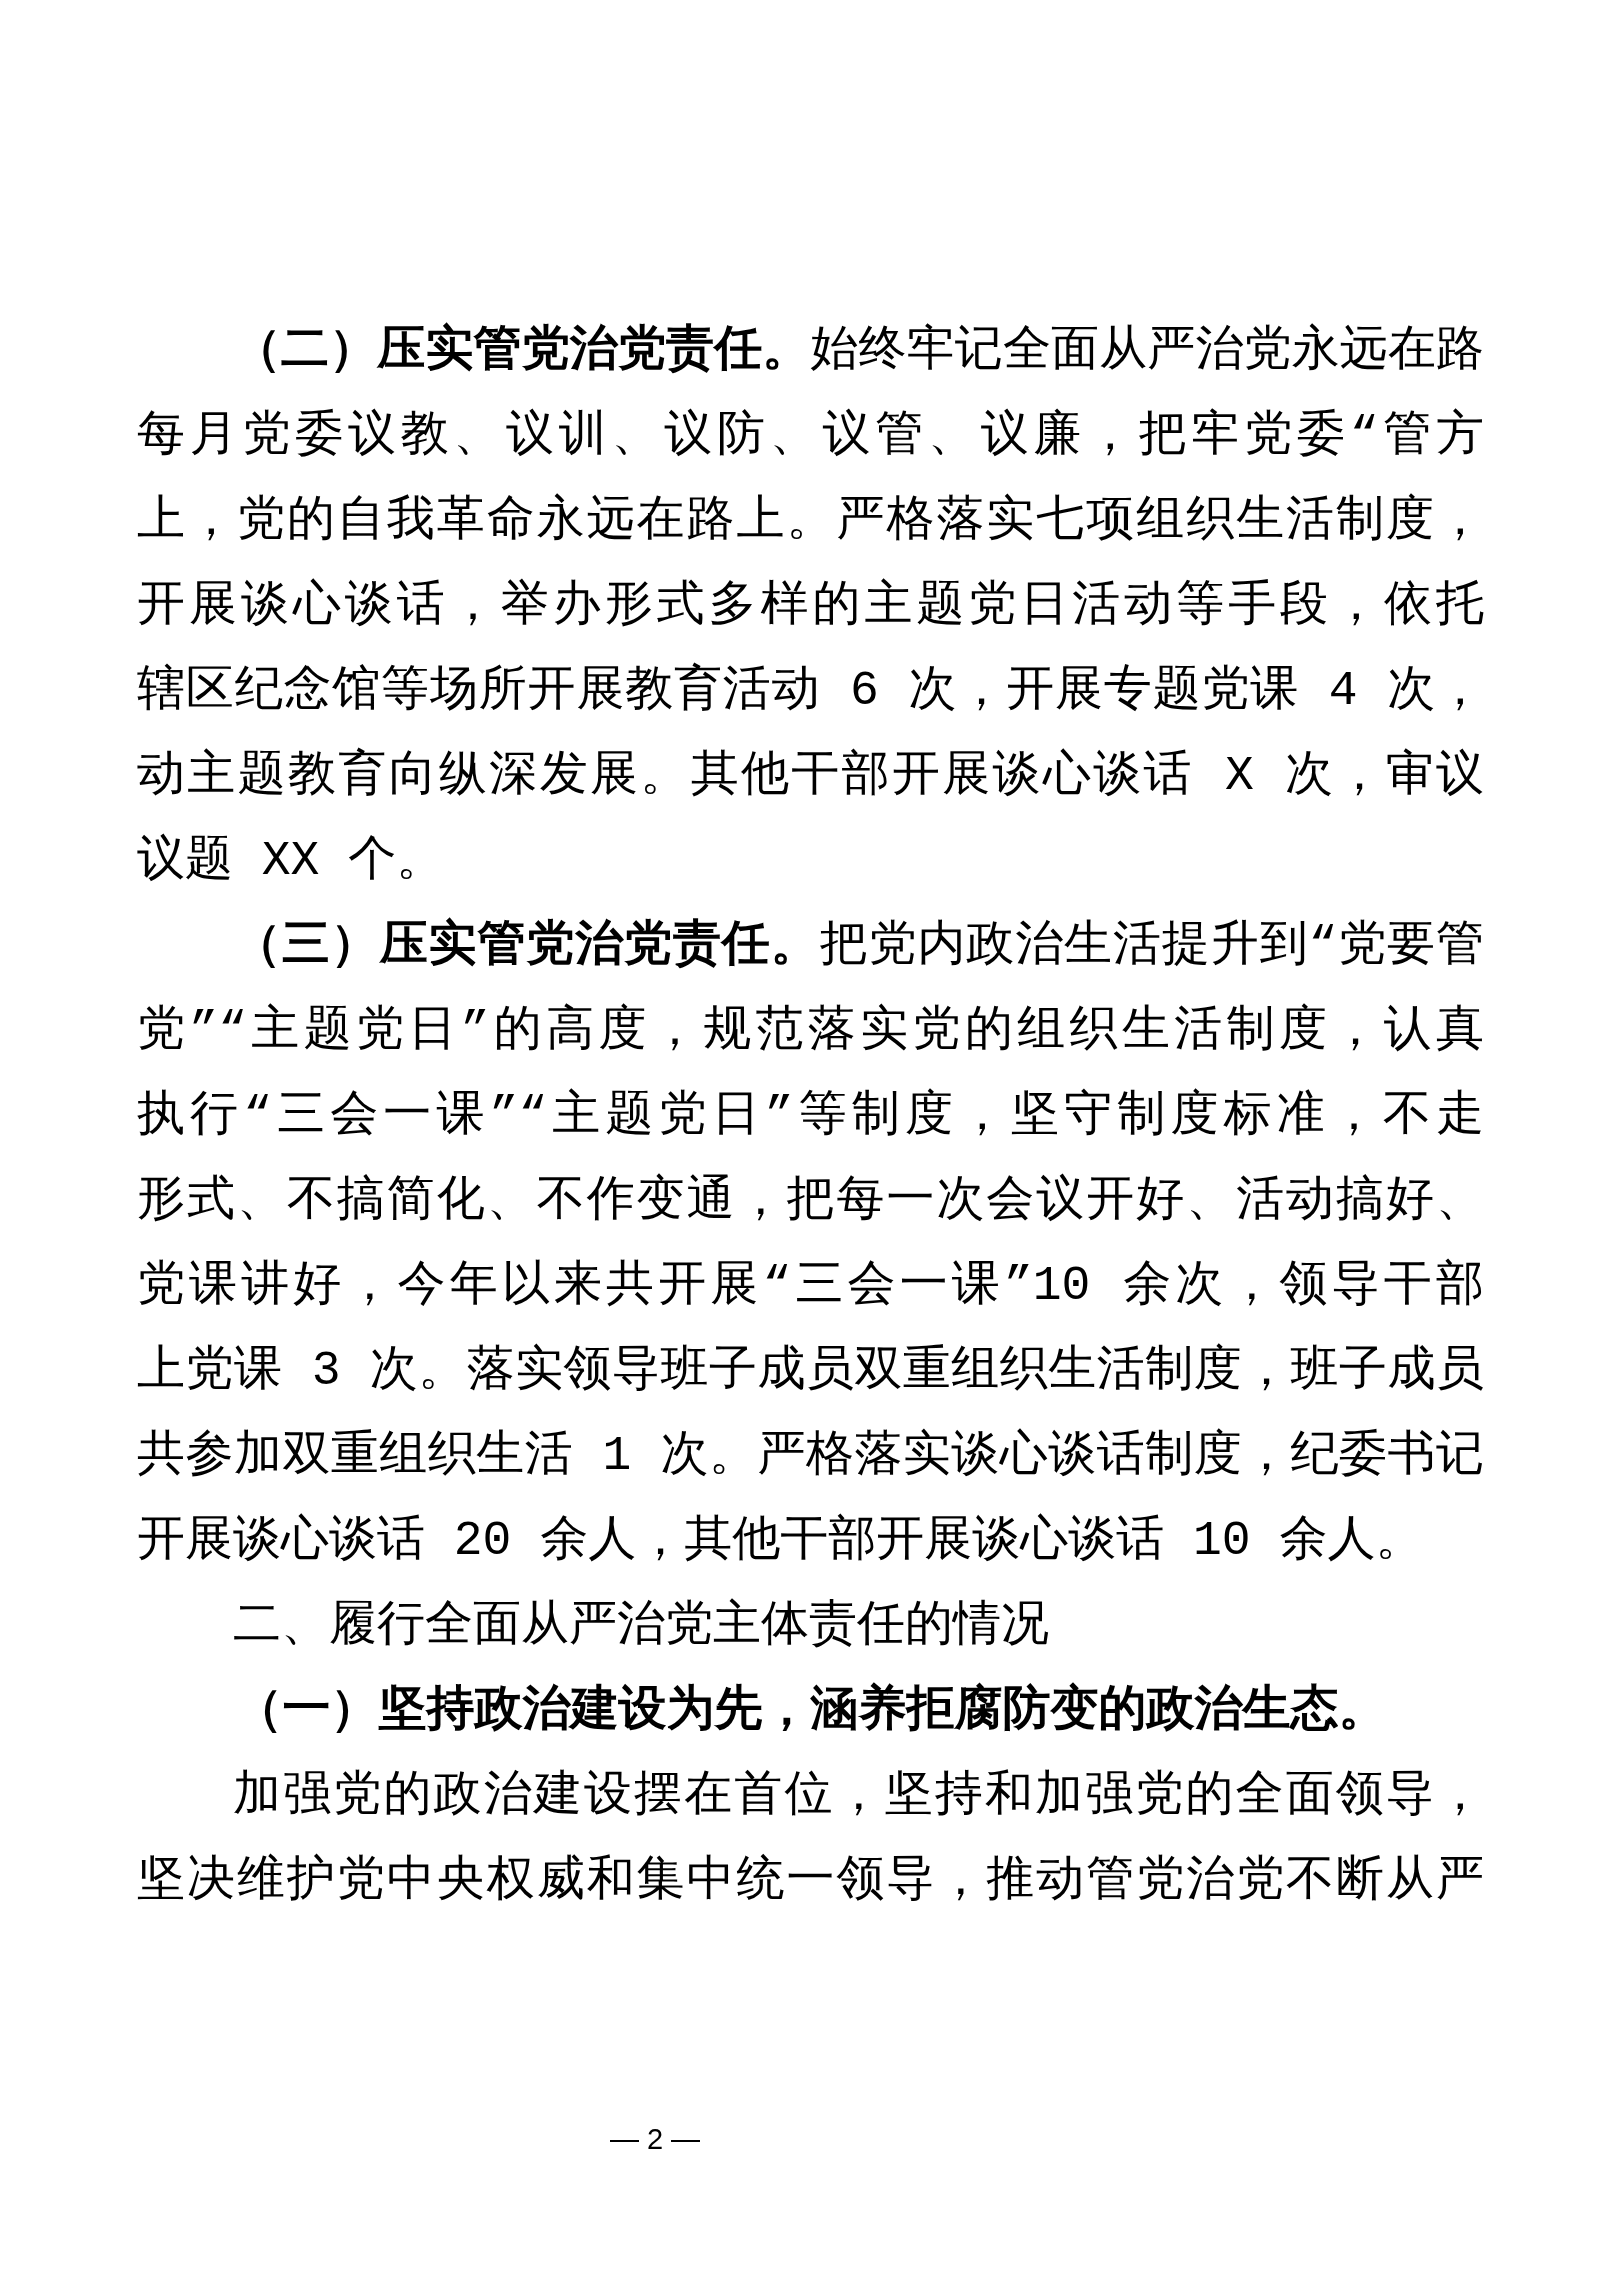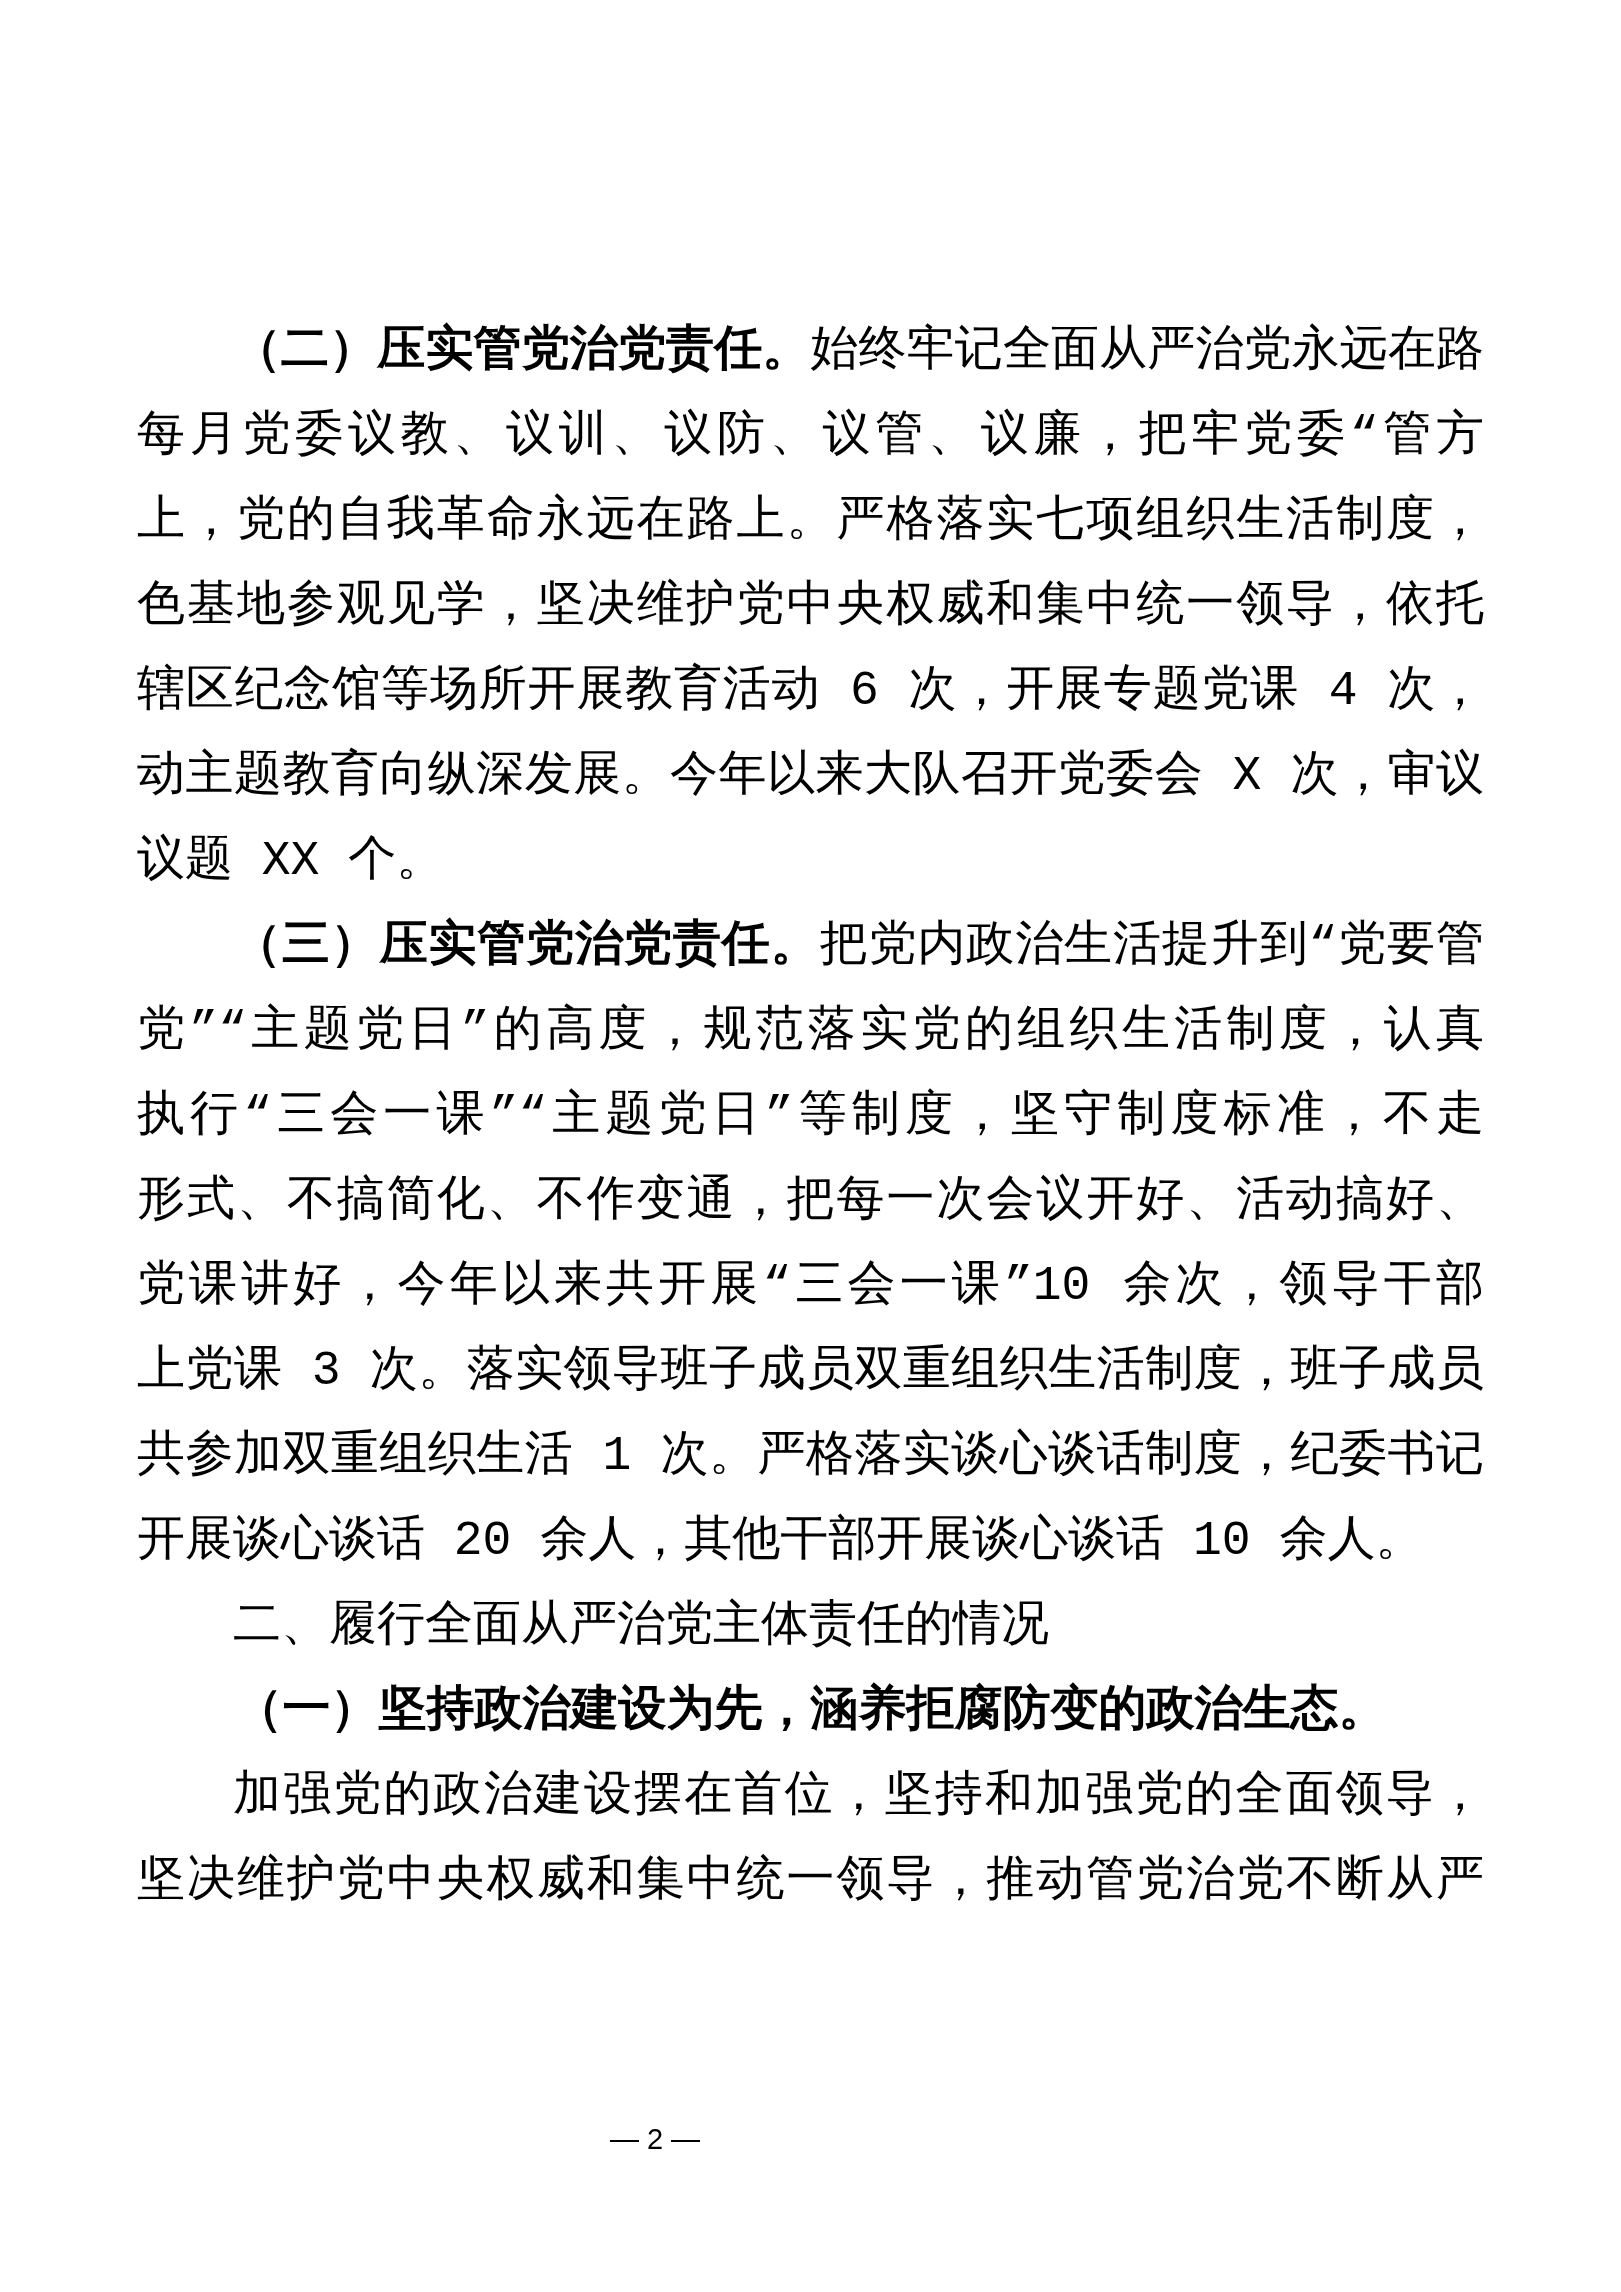--- a/index.html
+++ b/index.html
@@ -55,23 +55,23 @@
 </style>
 </head>
 <body>
 
 <div class="page">
   <div class="doc-body">
       <div class="para">
         <div class="line indent"><span class="run bold">（二）压实管党治党责任。</span><span class="run">始终牢记全面从严治党永远在路</span></div>
         <div class="line"><span class="run">每月党委议教、议训、议防、议管、议廉，把牢党委“管方</span></div>
         <div class="line"><span class="run">上，党的自我革命永远在路上。严格落实七项组织生活制度，</span></div>
-        <div class="line"><span class="run">色基地参观见学，坚决维护党中央权威和集中统一领导，依托</span></div>
+        <div class="line"><span class="run">开展谈心谈话，举办形式多样的主题党日活动等手段，依托</span></div>
         <div class="line"><span class="run">辖区纪念馆等场所开展教育活动 6 次，开展专题党课 4 次，推</span></div>
-        <div class="line"><span class="run">动主题教育向纵深发展。今年以来大队召开党委会 X 次，审议</span></div>
+        <div class="line"><span class="run">动主题教育向纵深发展。其他干部开展谈心谈话 X 次，审议</span></div>
         <div class="line no-stretch"><span class="run">议题 XX 个。</span></div>
       </div>
       <div class="para">
         <div class="line indent"><span class="run bold">（三）压实管党治党责任。</span><span class="run">把党内政治生活提升到“党要管</span></div>
         <div class="line"><span class="run">党”“主题党日”的高度，规范落实党的组织生活制度，认真</span></div>
         <div class="line"><span class="run">执行“三会一课”“主题党日”等制度，坚守制度标准，不走</span></div>
         <div class="line"><span class="run">形式、不搞简化、不作变通，把每一次会议开好、活动搞好、</span></div>
         <div class="line"><span class="run">党课讲好，今年以来共开展“三会一课”10 余次，领导干部</span></div>
         <div class="line"><span class="run">上党课 3 次。落实领导班子成员双重组织生活制度，班子成员</span></div>
         <div class="line"><span class="run">共参加双重组织生活 1 次。严格落实谈心谈话制度，纪委书记</span></div>

